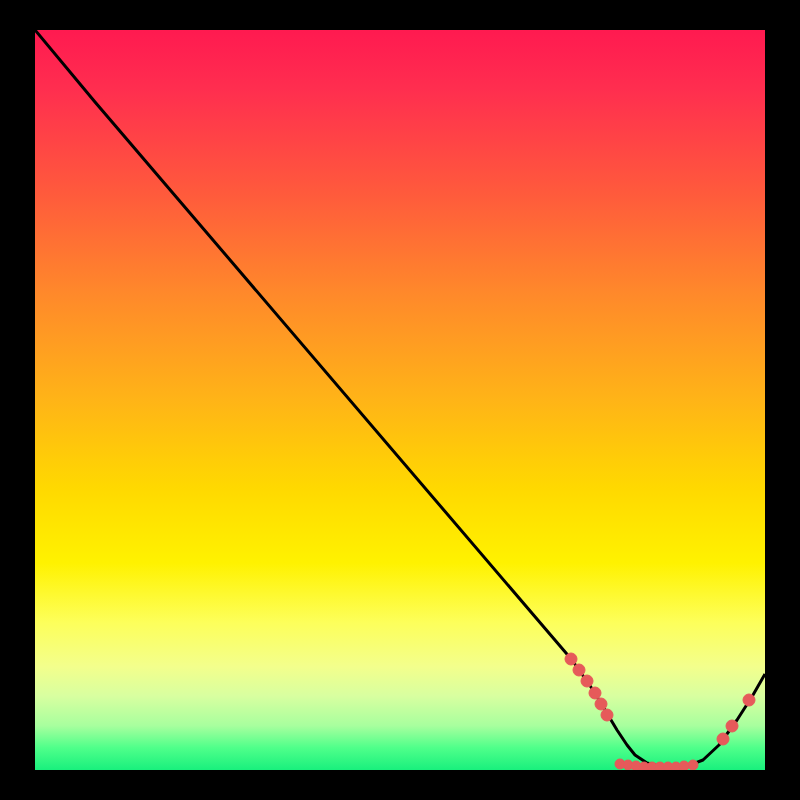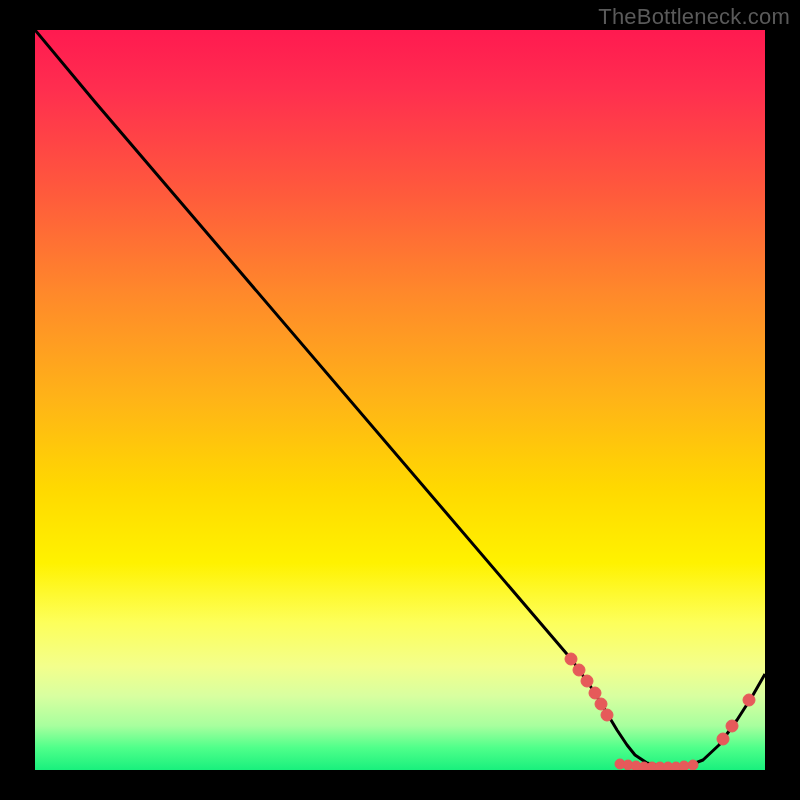--- a/index.html
+++ b/index.html
@@ -59,21 +59,20 @@
     inset: 0;
     width: 100%;
     height: 100%;
     z-index: 2;
   }
 </style>
 </head>
 <body>
 <div class="frame">
 
-  <div class="watermark">TheBottleneck.com</div>
 
   <div class="plot">
     <div class="gradient-fill"></div>
 
     <svg class="curve" viewBox="0 0 730 740" preserveAspectRatio="none">
 
       <path d="M 0 0
                L 60 72
                L 537 630
                L 558 660

